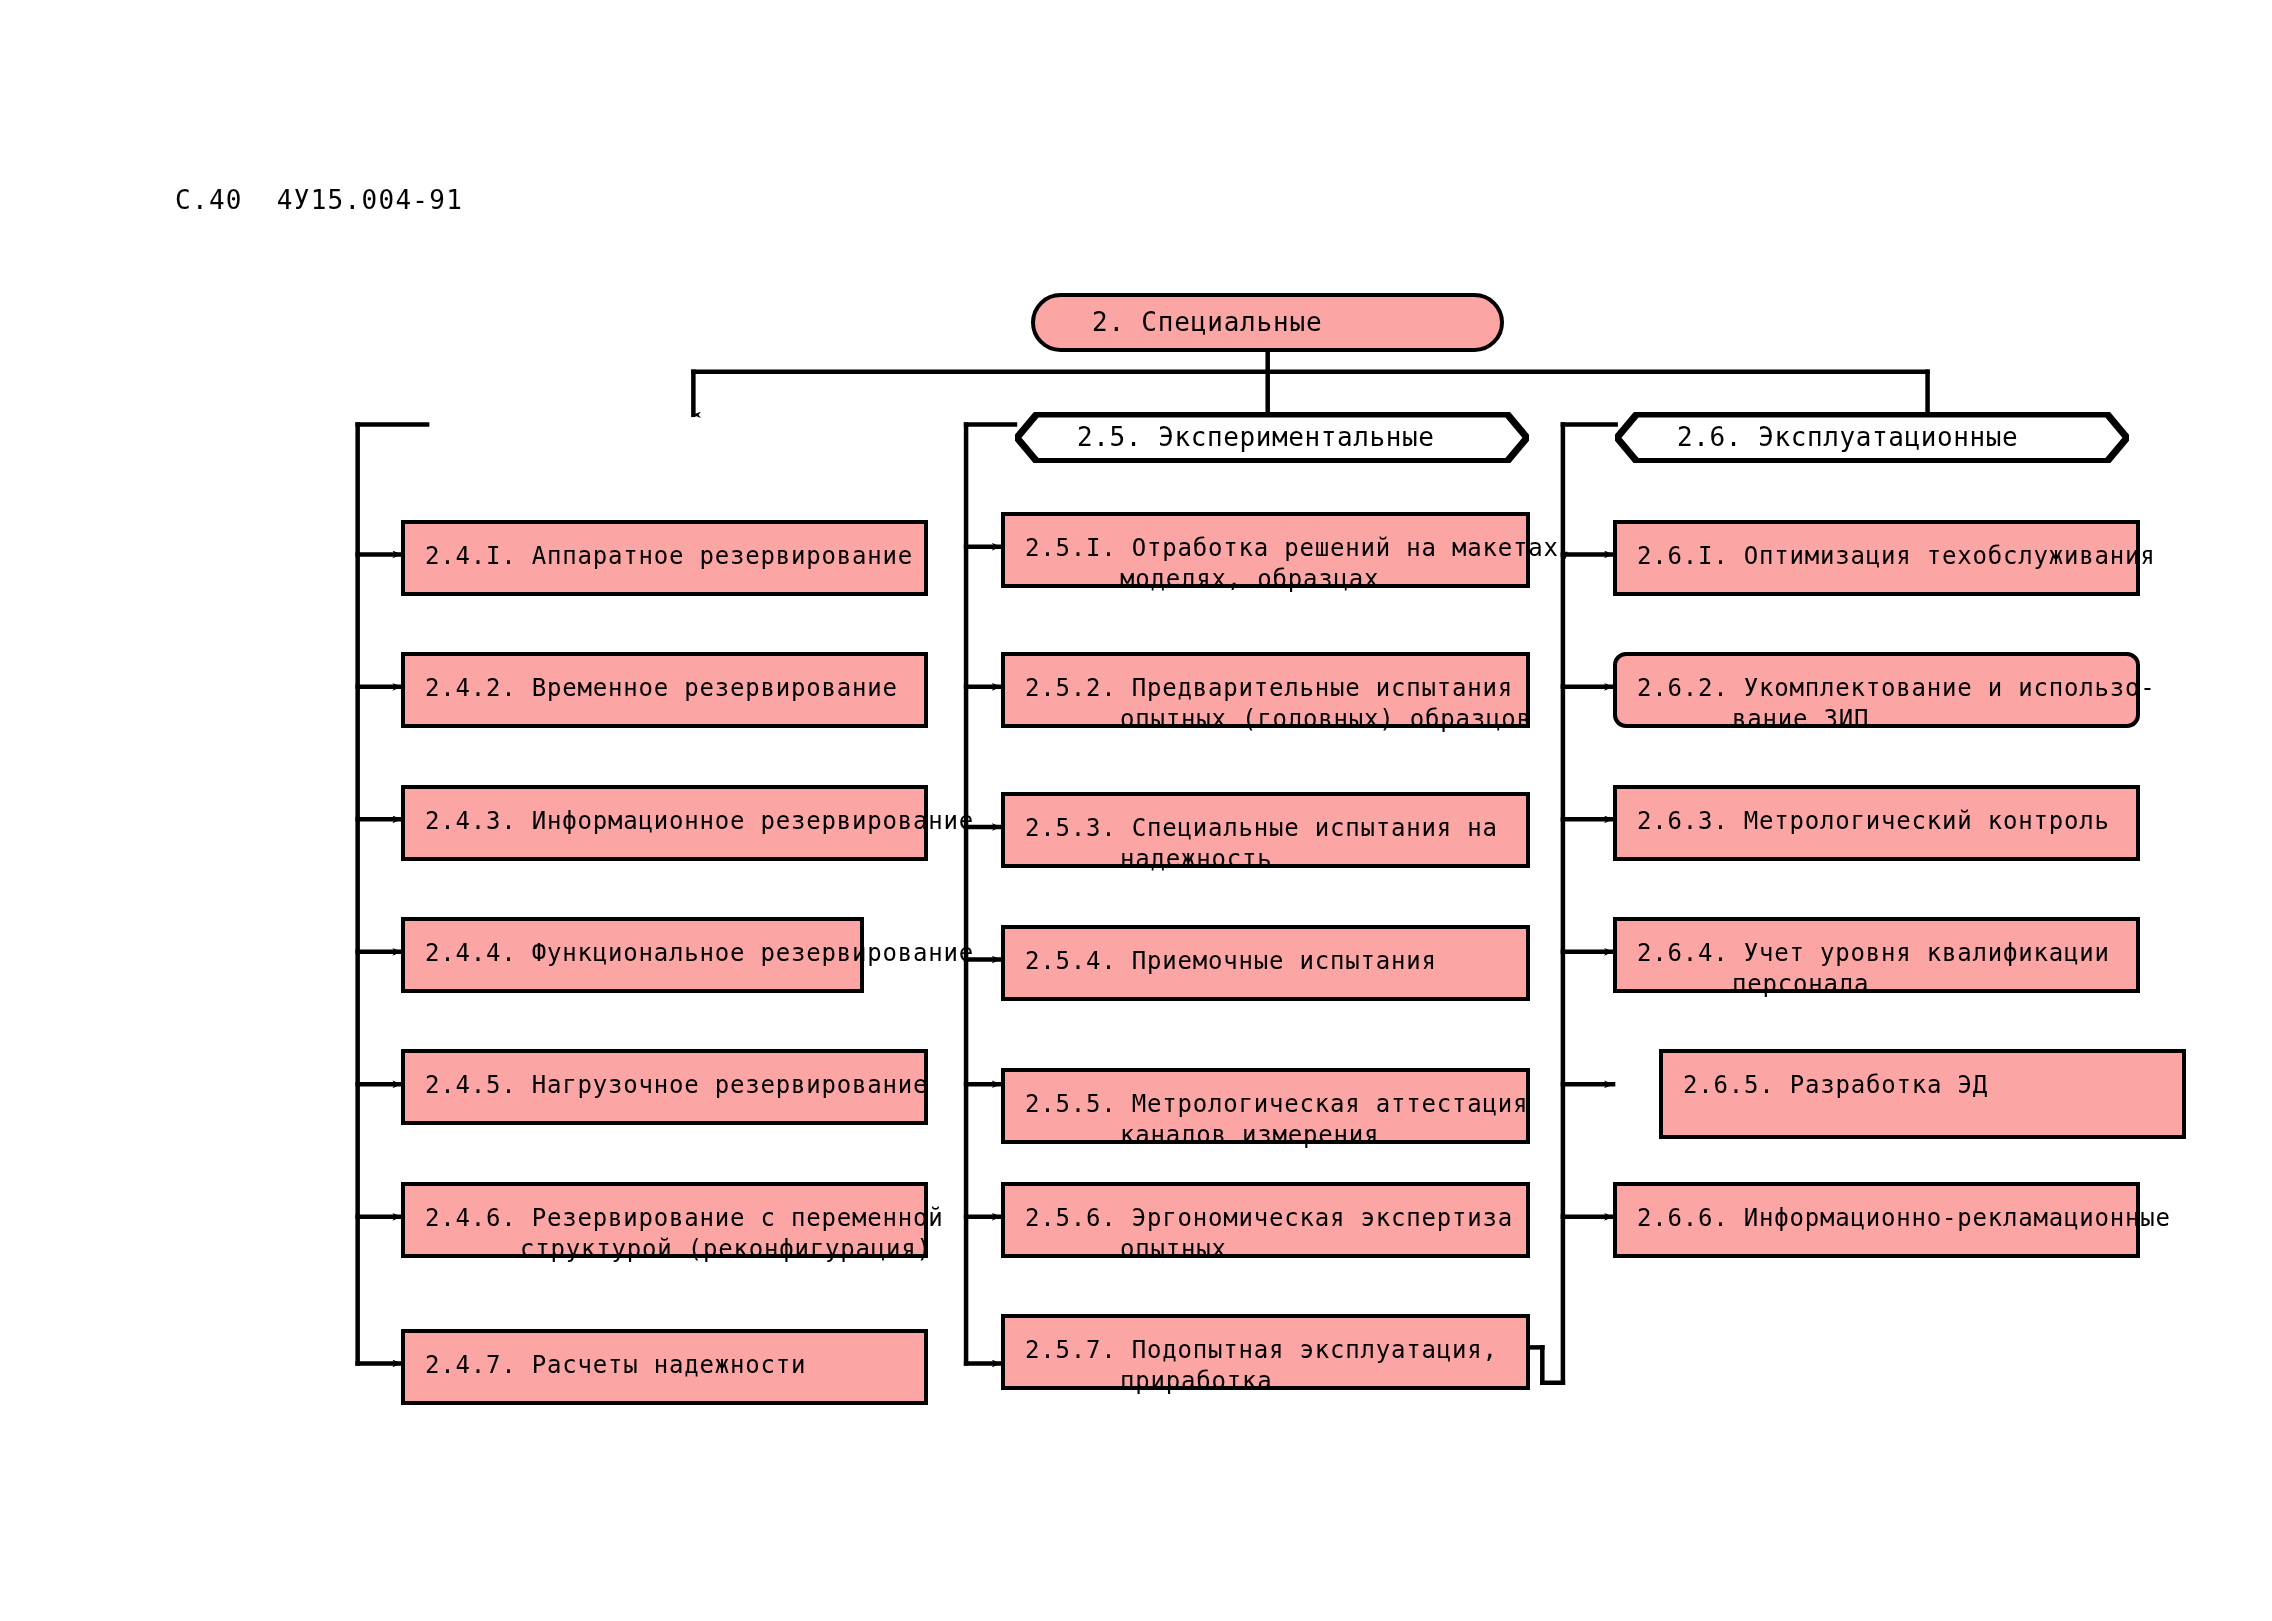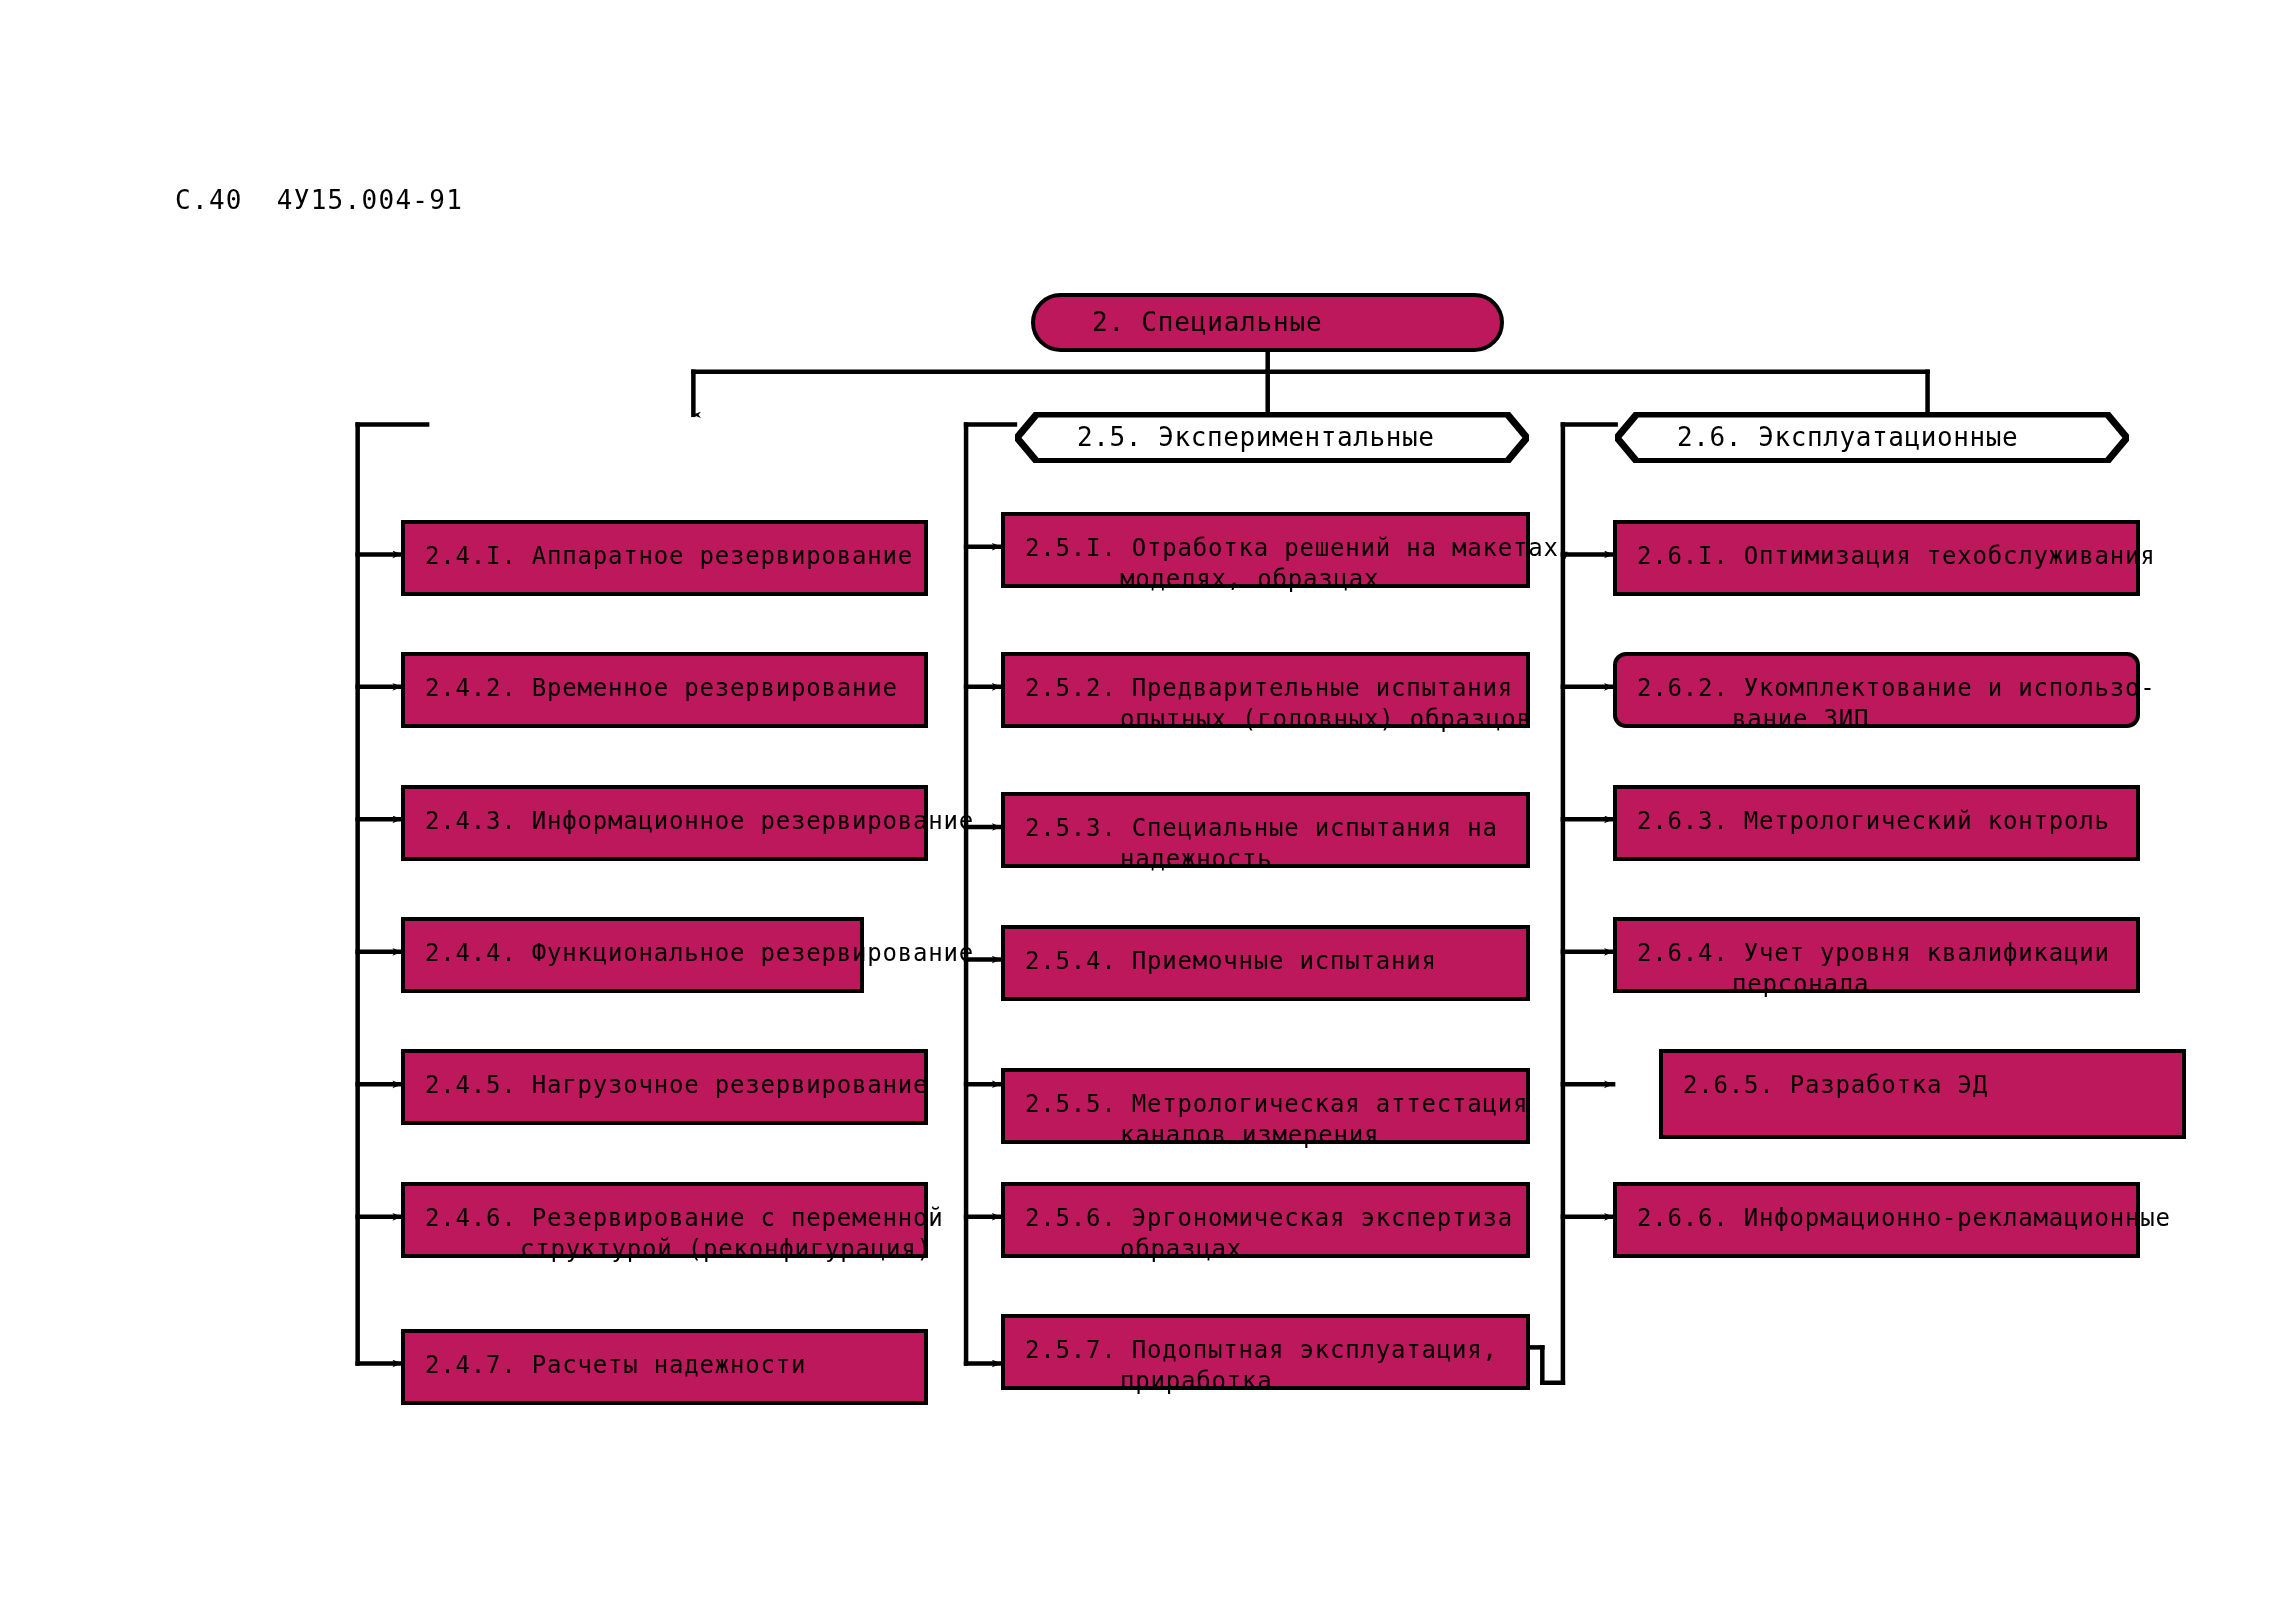--- a/index.html
+++ b/index.html
@@ -34,21 +34,21 @@
     left: 0;
     top: 0;
     width: 2273px;
     height: 1622px;
     pointer-events: none;
   }
   
   .node {
     position: absolute;
     box-sizing: border-box;
-    background: #be185d;
+    background: #fca5a5;
   }
   .node .label {
     position: absolute;
     left: 0;
     right: 0;
     white-space: pre;
     color: #000000;
     font-size: 24.4px;
     line-height: 1.30;
     letter-spacing: 0.8px;
@@ -208,21 +208,21 @@
   <div class="node item" style="left:1001px; top:792px; width:529px; height:76px;">
     <span class="label"><span>2.5.3. Специальные испытания на</span><span class="l2">надежность</span></span>
   </div>
   <div class="node item" style="left:1001px; top:925px; width:529px; height:76px;">
     <span class="label"><span>2.5.4. Приемочные испытания</span></span>
   </div>
   <div class="node item" style="left:1001px; top:1049px; width:529px; height:76px;margin-top:19px;">
     <span class="label"><span>2.5.5. Метрологическая аттестация</span><span class="l2">каналов измерения</span></span>
   </div>
   <div class="node item" style="left:1001px; top:1182px; width:529px; height:76px;">
-    <span class="label"><span>2.5.6. Эргономическая экспертиза</span><span class="l2">образцах</span></span>
+    <span class="label"><span>2.5.6. Эргономическая экспертиза</span><span class="l2">опытных</span></span>
   </div>
   <div class="node item" style="left:1001px; top:1314px; width:529px; height:76px;">
     <span class="label"><span>2.5.7. Подопытная эксплуатация,</span><span class="l2">приработка</span></span>
   </div>
 
   <div class="node item" style="left:1613px; top:520px; width:527px; height:76px;">
     <span class="label"><span>2.6.I. Оптимизация техобслуживания</span></span>
   </div>
   <div class="node item" style="left:1613px; top:652px; width:527px; height:76px;border-radius:13px;">
     <span class="label"><span>2.6.2. Укомплектование и использо-</span><span class="l2">вание ЗИП</span></span>

